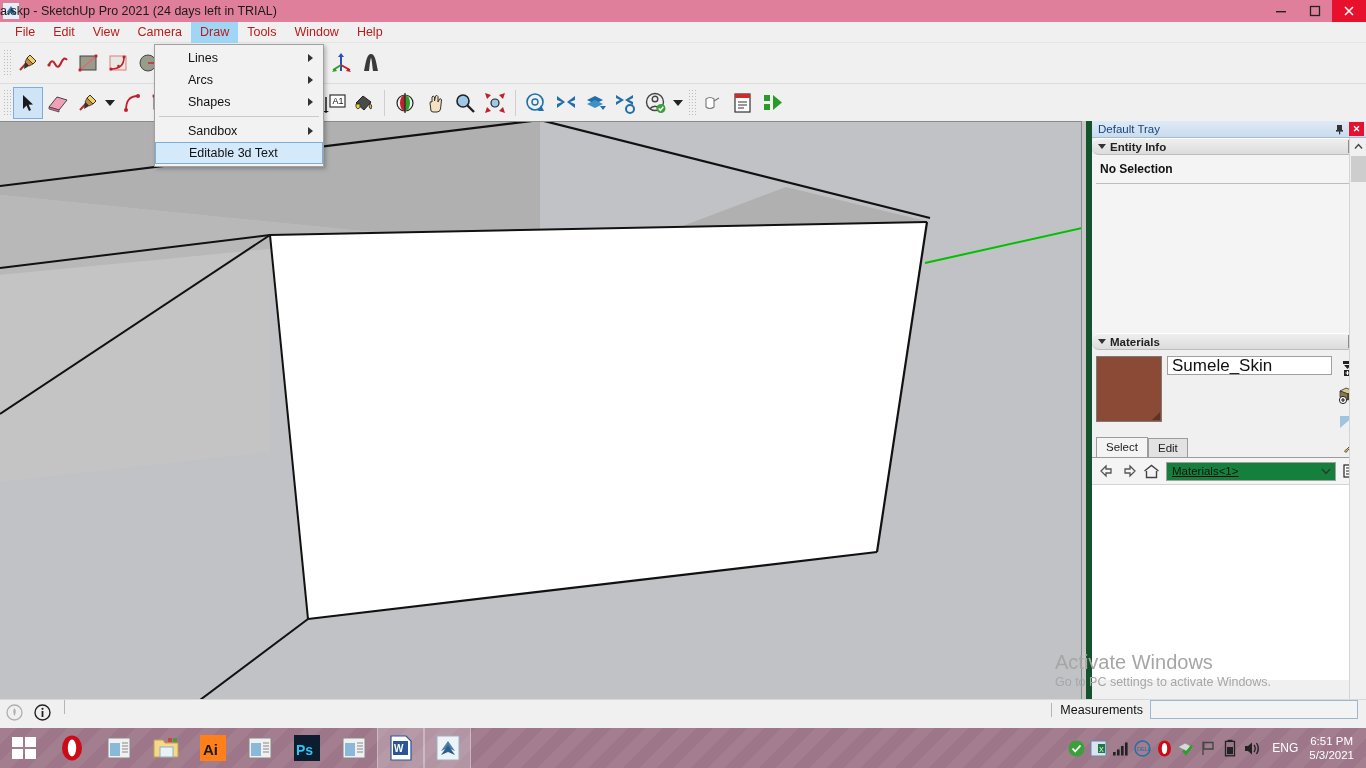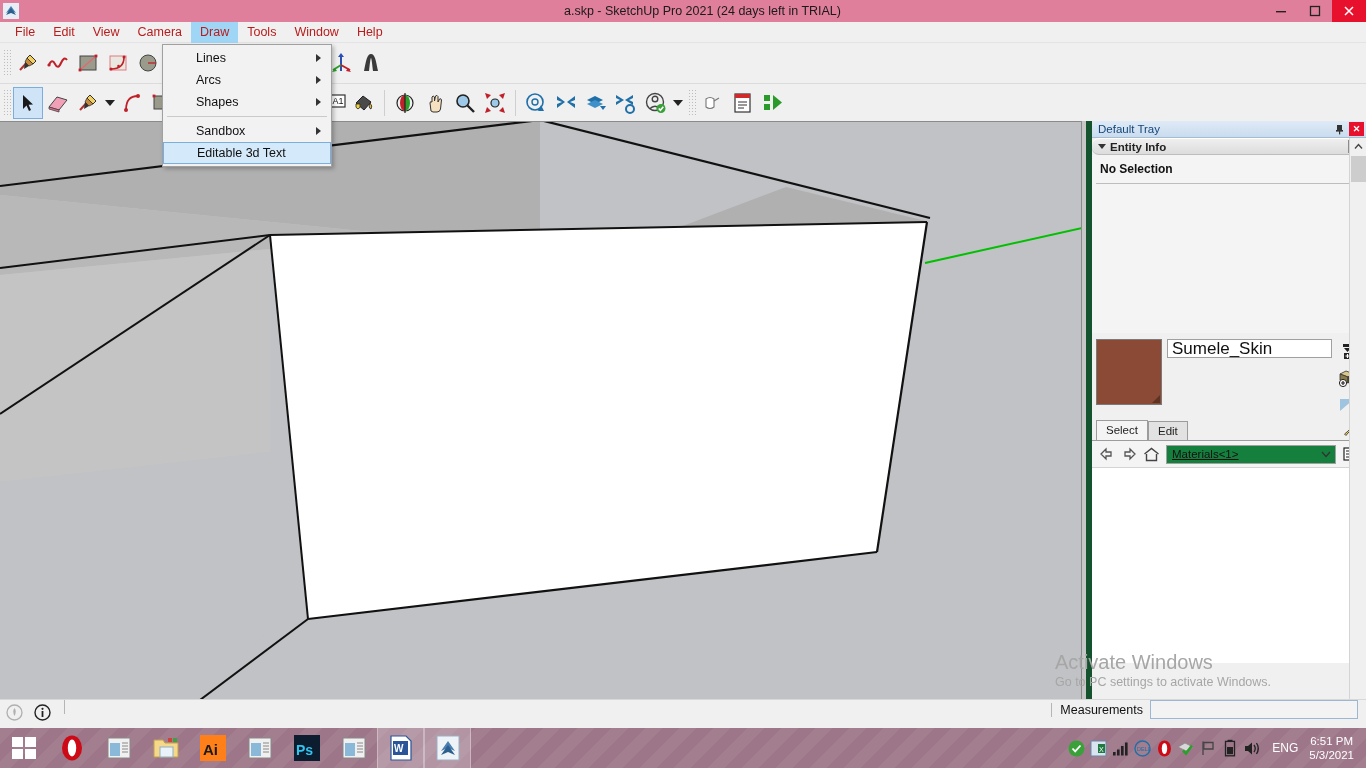--- a/index.html
+++ b/index.html
@@ -17,24 +17,23 @@
   .titlebar {
     position: absolute; left: 0; top: 0; width: 1366px; height: 22px;
     background: #e07f9b;
     display: flex; align-items: center;
   }
   .tb-logo {
     width: 22px; height: 22px; display: flex; align-items: center; justify-content: center;
   }
   .tb-logo svg { display:block; }
   .tb-title {
-    position: absolute; left: 0; right: 0; text-align: center;
+    position: absolute; left: 0; right: 0; text-align: left;
     font-size: 12.5px; color: #1a1a1a; line-height: 22px;
     pointer-events: none;
-    padding-left: 39px;
   }
   .tb-btns { position: absolute; right: 0; top: 0; height: 22px; display: flex; z-index:3; }
   .tb-btn {
     width: 34px; height: 22px; display: flex; align-items: center; justify-content: center;
     color: #fff; font-size: 13px; line-height: 1;
   }
   .tb-btn.close { background: #e8112d; }
   .tb-btn svg { display: block; }
 
   
@@ -65,21 +64,21 @@
   .tool {
     width: 30px; height: 32px; display: flex; align-items: center; justify-content: center;
   }
   .tool.sel { background: #cfe4f7; border: 1px solid #7aaede; }
   .tool svg { display: block; }
   .tsep { width: 1px; height: 26px; background: #cfcfcf; margin: 0 5px; }
   .caret-btn { width: 14px; height: 32px; display:flex; align-items:center; justify-content:center; }
 
   
   .dropdown {
-    position: absolute; left: 162px; top: 44px; width: 170px;
+    position: absolute; left: 154px; top: 44px; width: 170px;
     background: #f2f2f2; border: 1px solid #a0a0a0;
     z-index: 40; padding: 2px 0;
     box-shadow: 2px 2px 4px rgba(0,0,0,.25);
   }
   .dd-item {
     height: 22px; display: flex; align-items: center;
     padding-left: 33px; padding-right: 8px; font-size: 12.5px; color: #111;
     position: relative;
   }
   .dd-item.hl { background: #d4e9f9; border: 1px solid #7aaede; height: 22px; }
@@ -627,20 +626,25 @@
       <div class="panel-head">
         <span class="tri down"></span>
         <span class="ph-label">Entity Info</span>
         <span class="panel-x">✕</span>
       </div>
       <div class="entity-body">
         <div class="no-sel">No Selection</div>
         <div class="hr-line"></div>
       </div>
 
+      <div class="panel-head">
+        <span class="tri down"></span>
+        <span class="ph-label">Materials</span>
+        <span class="panel-x">✕</span>
+      </div>
       <div class="mat-body">
         <div class="mat-top">
           <div class="mat-swatch"></div>
           <div class="mat-mid">
             <div class="mat-name">Sumele_Skin</div>
           </div>
           <div class="mat-icons">
             <div class="mi">
               <svg width="15" height="17" viewBox="0 0 15 17">
                 <path d="M3 1 L12 1 L12 4 L3 4 Z" fill="#222"></path>

